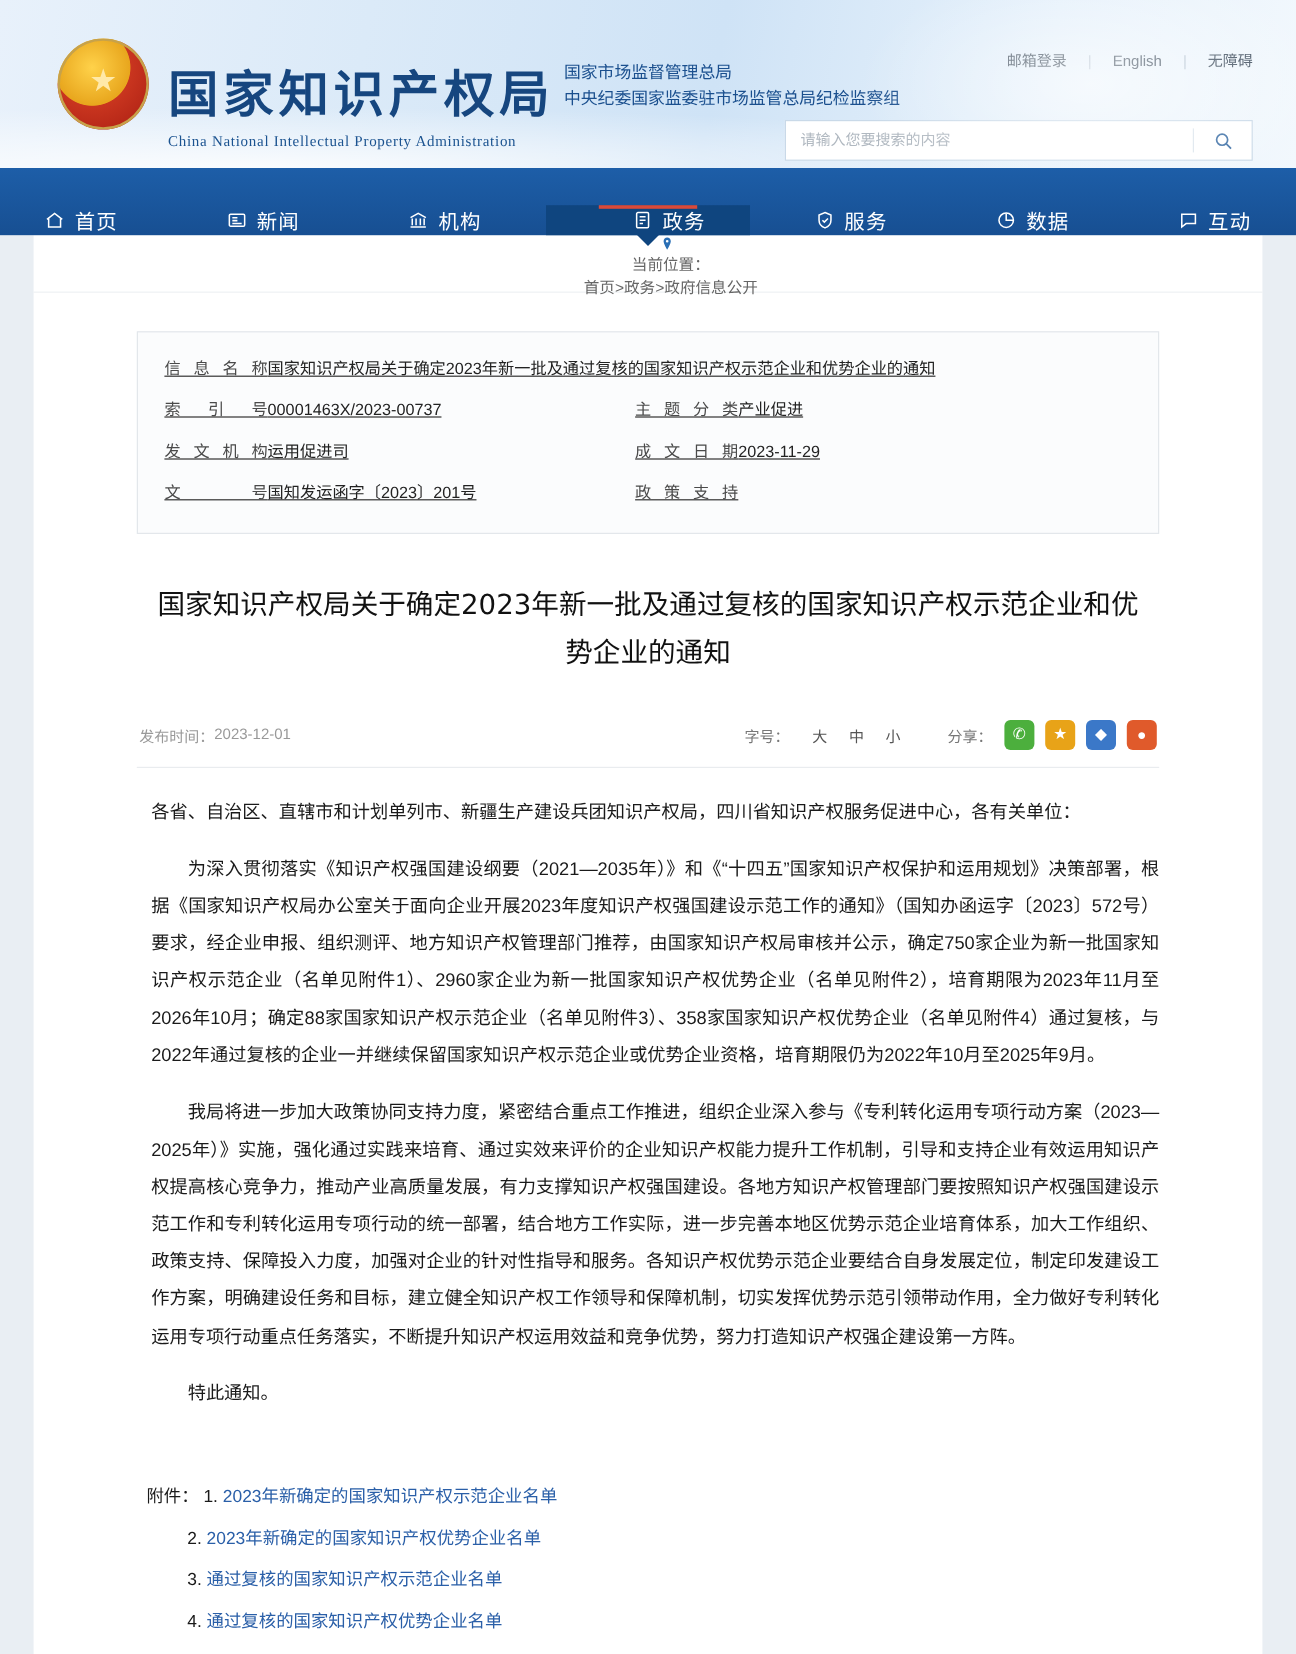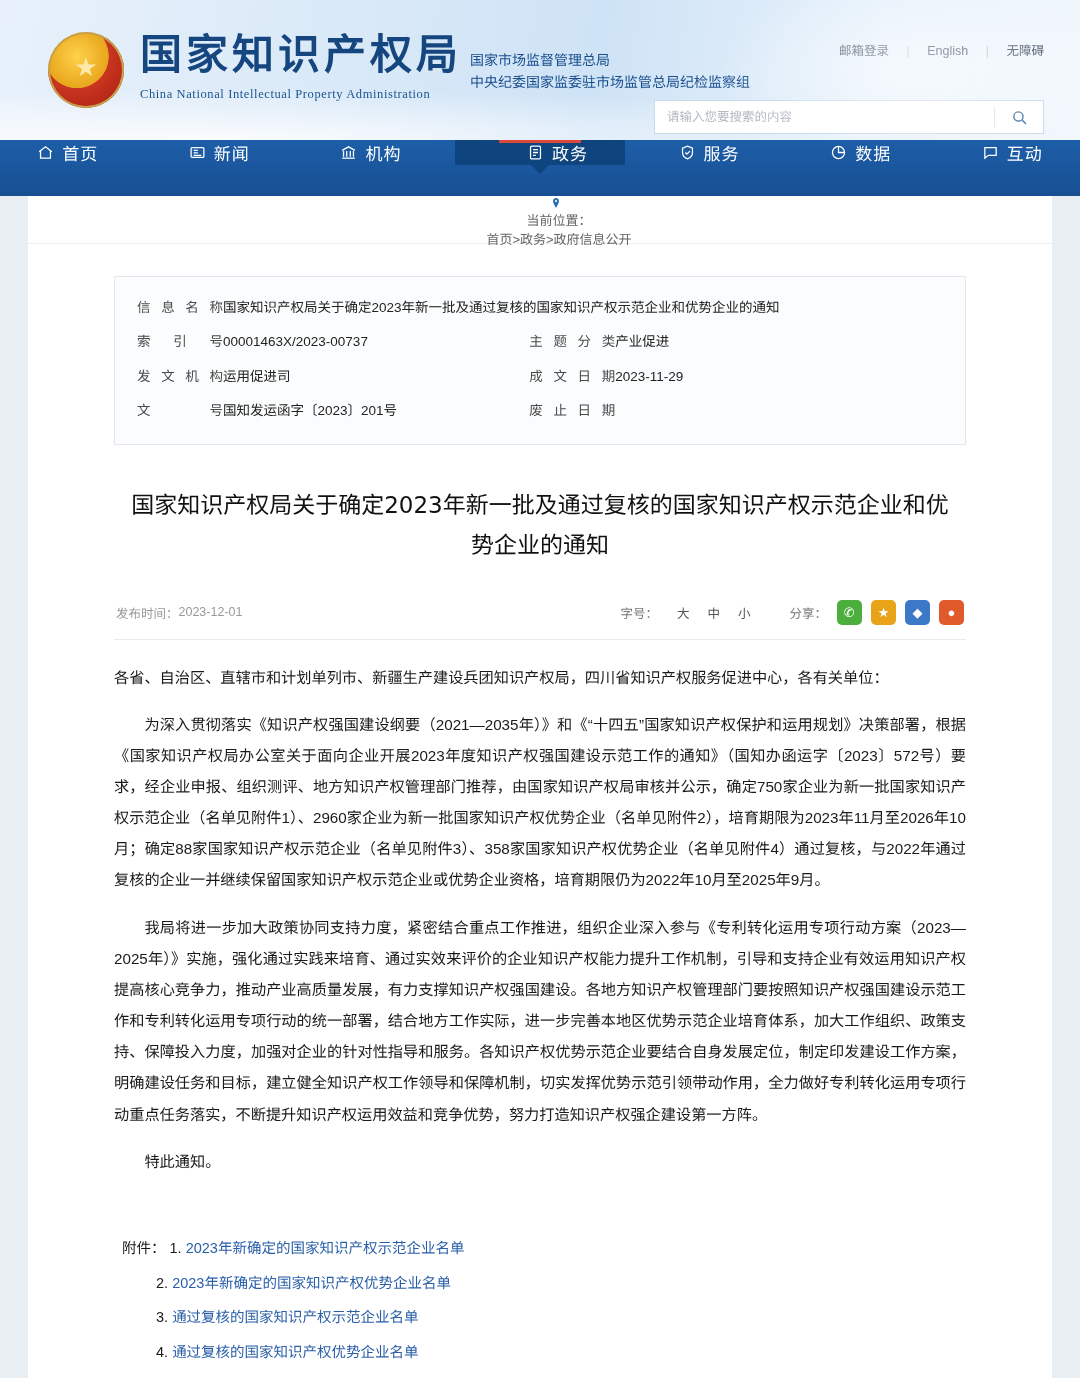--- a/index.html
+++ b/index.html
@@ -32,21 +32,21 @@
   .emblem {
     position: absolute; left: 48px; top: 32px;
     width: 76px; height: 76px; border-radius: 50%;
     background: radial-gradient(circle at 38% 32%, #ffd24a 0%, #e8a61d 45%, #c9351f 46%, #a81d12 100%);
     box-shadow: 0 0 0 2px #c7a24a inset;
   }
   .emblem .star {
     position: absolute; left: 50%; top: 46%; transform: translate(-50%,-50%);
     color: #ffe9a8; font-size: 26px; line-height: 1;
   }
-  .brand { position: absolute; left: 140px; top: 20px; }
+  .brand { position: absolute; left: 140px; top: 44px; }
   .brand .cn {
     font-size: 42px; font-weight: bold; letter-spacing: 4px;
     color: #16467f;
     font-family: "DejaVu Sans","Liberation Sans",sans-serif;
   }
   .brand .en {
     margin-top: 6px;
     font-size: 12.5px; letter-spacing: .6px; color: #1b5390;
     font-family: "Liberation Serif", serif;
   }
@@ -74,21 +74,21 @@
   .searchbox .divider { width: 1px; height: 20px; background: #dbe4ec; }
   .searchbox .sbtn {
     width: 48px; height: 32px; display: flex; align-items: center; justify-content: center;
     cursor: pointer;
   }
   .searchbox .sbtn svg { width: 17px; height: 17px; }
 
   
   .nav {
     height: 56px; background: linear-gradient(180deg,#1d5ea8 0%, #174f92 100%);
-    display: flex; align-items: flex-start; position: relative; gap: 16px;
+    display: flex; align-items: flex-end; position: relative; gap: 16px;
   }
   .nav .item {
     flex: 1; display: flex; align-items: center; justify-content: center;
     color: #fff; font-size: 17px; letter-spacing: 1px; cursor: pointer;
     position: relative;
   }
   .nav .item + .item:before {
     content: ""; position: absolute; left: 0; top: 14px; bottom: 14px;
     width: 1px; background: rgba(255,255,255,.22);
   }
@@ -115,21 +115,21 @@
   .crumb .pin svg { width: 12px; height: 14px; }
   .sheet {
     background: #fff; margin: 0 28px; padding: 32px 86px 60px 86px; min-height: 1050px;
   }
 
   
   .info {
     border: 1px solid #e3e7eb; background: #fbfcfd;
     padding: 14px 22px 16px 22px; font-size: 13.5px; color: #333;
   }
-  .info table { width: 100%; border-collapse: collapse; }
+  .info table { width: 100%; border-collapse: collapse; text-decoration: underline; }
   .info td { padding: 7px 0; vertical-align: top; line-height: 1.5; }
   .info td.lbl { width: 86px; color: #4a4a4a; text-align: justify; text-align-last: justify; white-space: nowrap; }
   .info td.val { color: #222; padding-right: 20px; }
   .info tr.first td.val { color: #222; }
   .info td.lbl2 { width: 86px; color: #4a4a4a; text-align: justify; text-align-last: justify; white-space: nowrap; }
 
   .doc-title {
     margin: 40px 10px 26px 10px;
     text-align: center; font-size: 23px; line-height: 1.75; color: #111;
     font-family: "DejaVu Sans","Liberation Sans",sans-serif;
@@ -146,21 +146,21 @@
   .meta-bar .share-label { color: #777; margin: 0 10px 0 30px; }
   .share-icons { display: flex; gap: 9px; }
   .share-icons .si {
     width: 25px; height: 25px; border-radius: 5px; color: #fff;
     display: flex; align-items: center; justify-content: center;
     font-size: 13px; cursor: pointer;
   }
   .hr { border-top: 1px solid #e9ecef; margin: 0 0 22px 0; }
 
   .body-text { font-size: 15.2px; line-height: 2.05; color: #1a1a1a; text-align: justify; }
-  .body-text p { margin: 0 0 16px 0; }
+  .body-text p { margin: 0 0 16px 12px; }
   .body-text p.ind { text-indent: 2em; }
 
   .attach { margin-top: 54px; font-size: 14.5px; line-height: 2.4; }
   .attach .row { color: #1a1a1a; padding-left: 8px; }
   .attach .row .k { color: #1a1a1a; }
   .attach a { color: #2a5fa8; text-decoration: none; cursor: pointer; }
   .attach .sub { padding-left: 42px; }
 </style>
 </head>
 <body>
@@ -297,21 +297,21 @@
           </tr>
           <tr>
             <td class="lbl">发文机构</td>
             <td class="val">运用促进司</td>
             <td class="lbl2">成文日期</td>
             <td class="val">2023-11-29</td>
           </tr>
           <tr>
             <td class="lbl">文号</td>
             <td class="val">国知发运函字〔2023〕201号</td>
-            <td class="lbl2">废止日期</td>
+            <td class="lbl2">政策支持</td>
             <td class="val"></td>
           </tr>
         </tbody>
           </table>
       </div>
 
       <div class="doc-title">国家知识产权局关于确定2023年新一批及通过复核的国家知识产权示范企业和优势企业的通知</div>
 
       <div class="meta-bar">
         <span class="pub">发布时间：</span>

